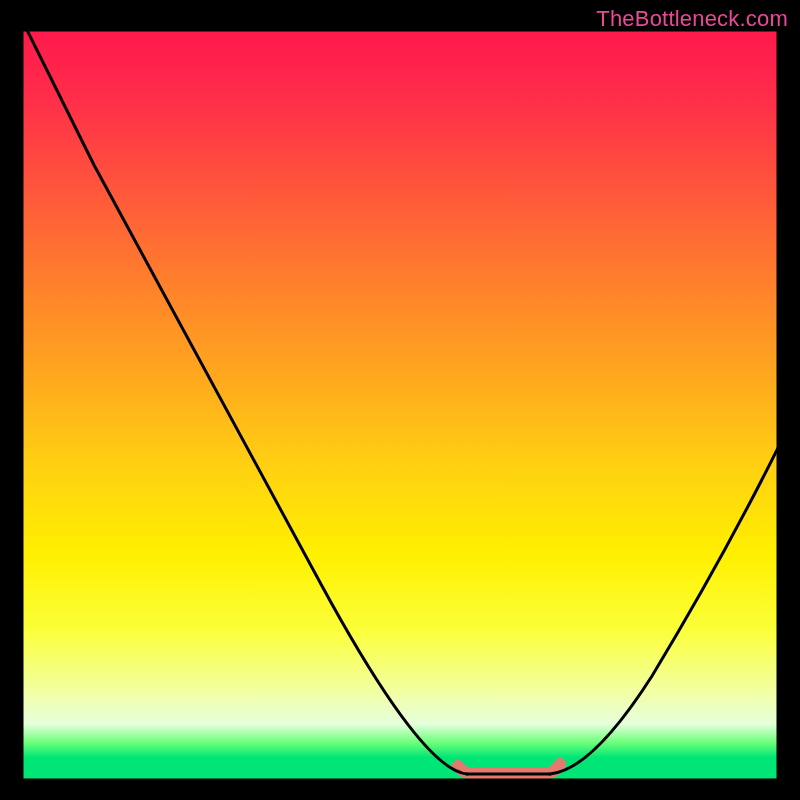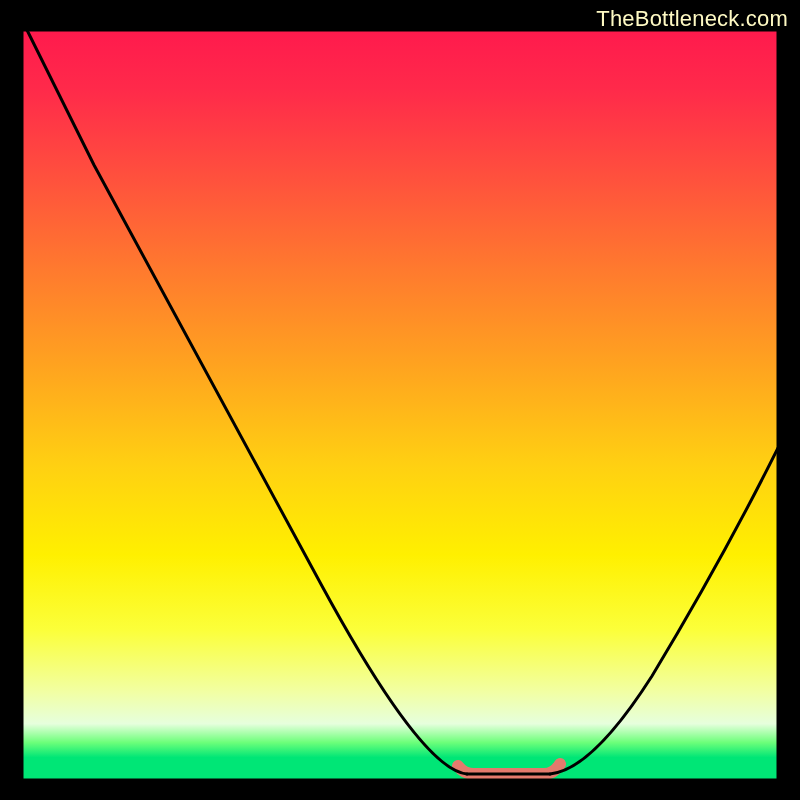--- a/index.html
+++ b/index.html
@@ -14,21 +14,21 @@
   .frame {
     position: relative;
     width: 800px;
     height: 800px;
     background: #000;
   }
   .watermark {
     position: absolute;
     top: 6px;
     right: 12px;
-    color: #fef9c3;
+    color: #ec4899;
     font-size: 22px;
     font-weight: 500;
     letter-spacing: 0.2px;
     z-index: 40;
   }
   .plot-area {
     position: absolute;
     left: 22px;
     top: 30px;
     width: 756px;

